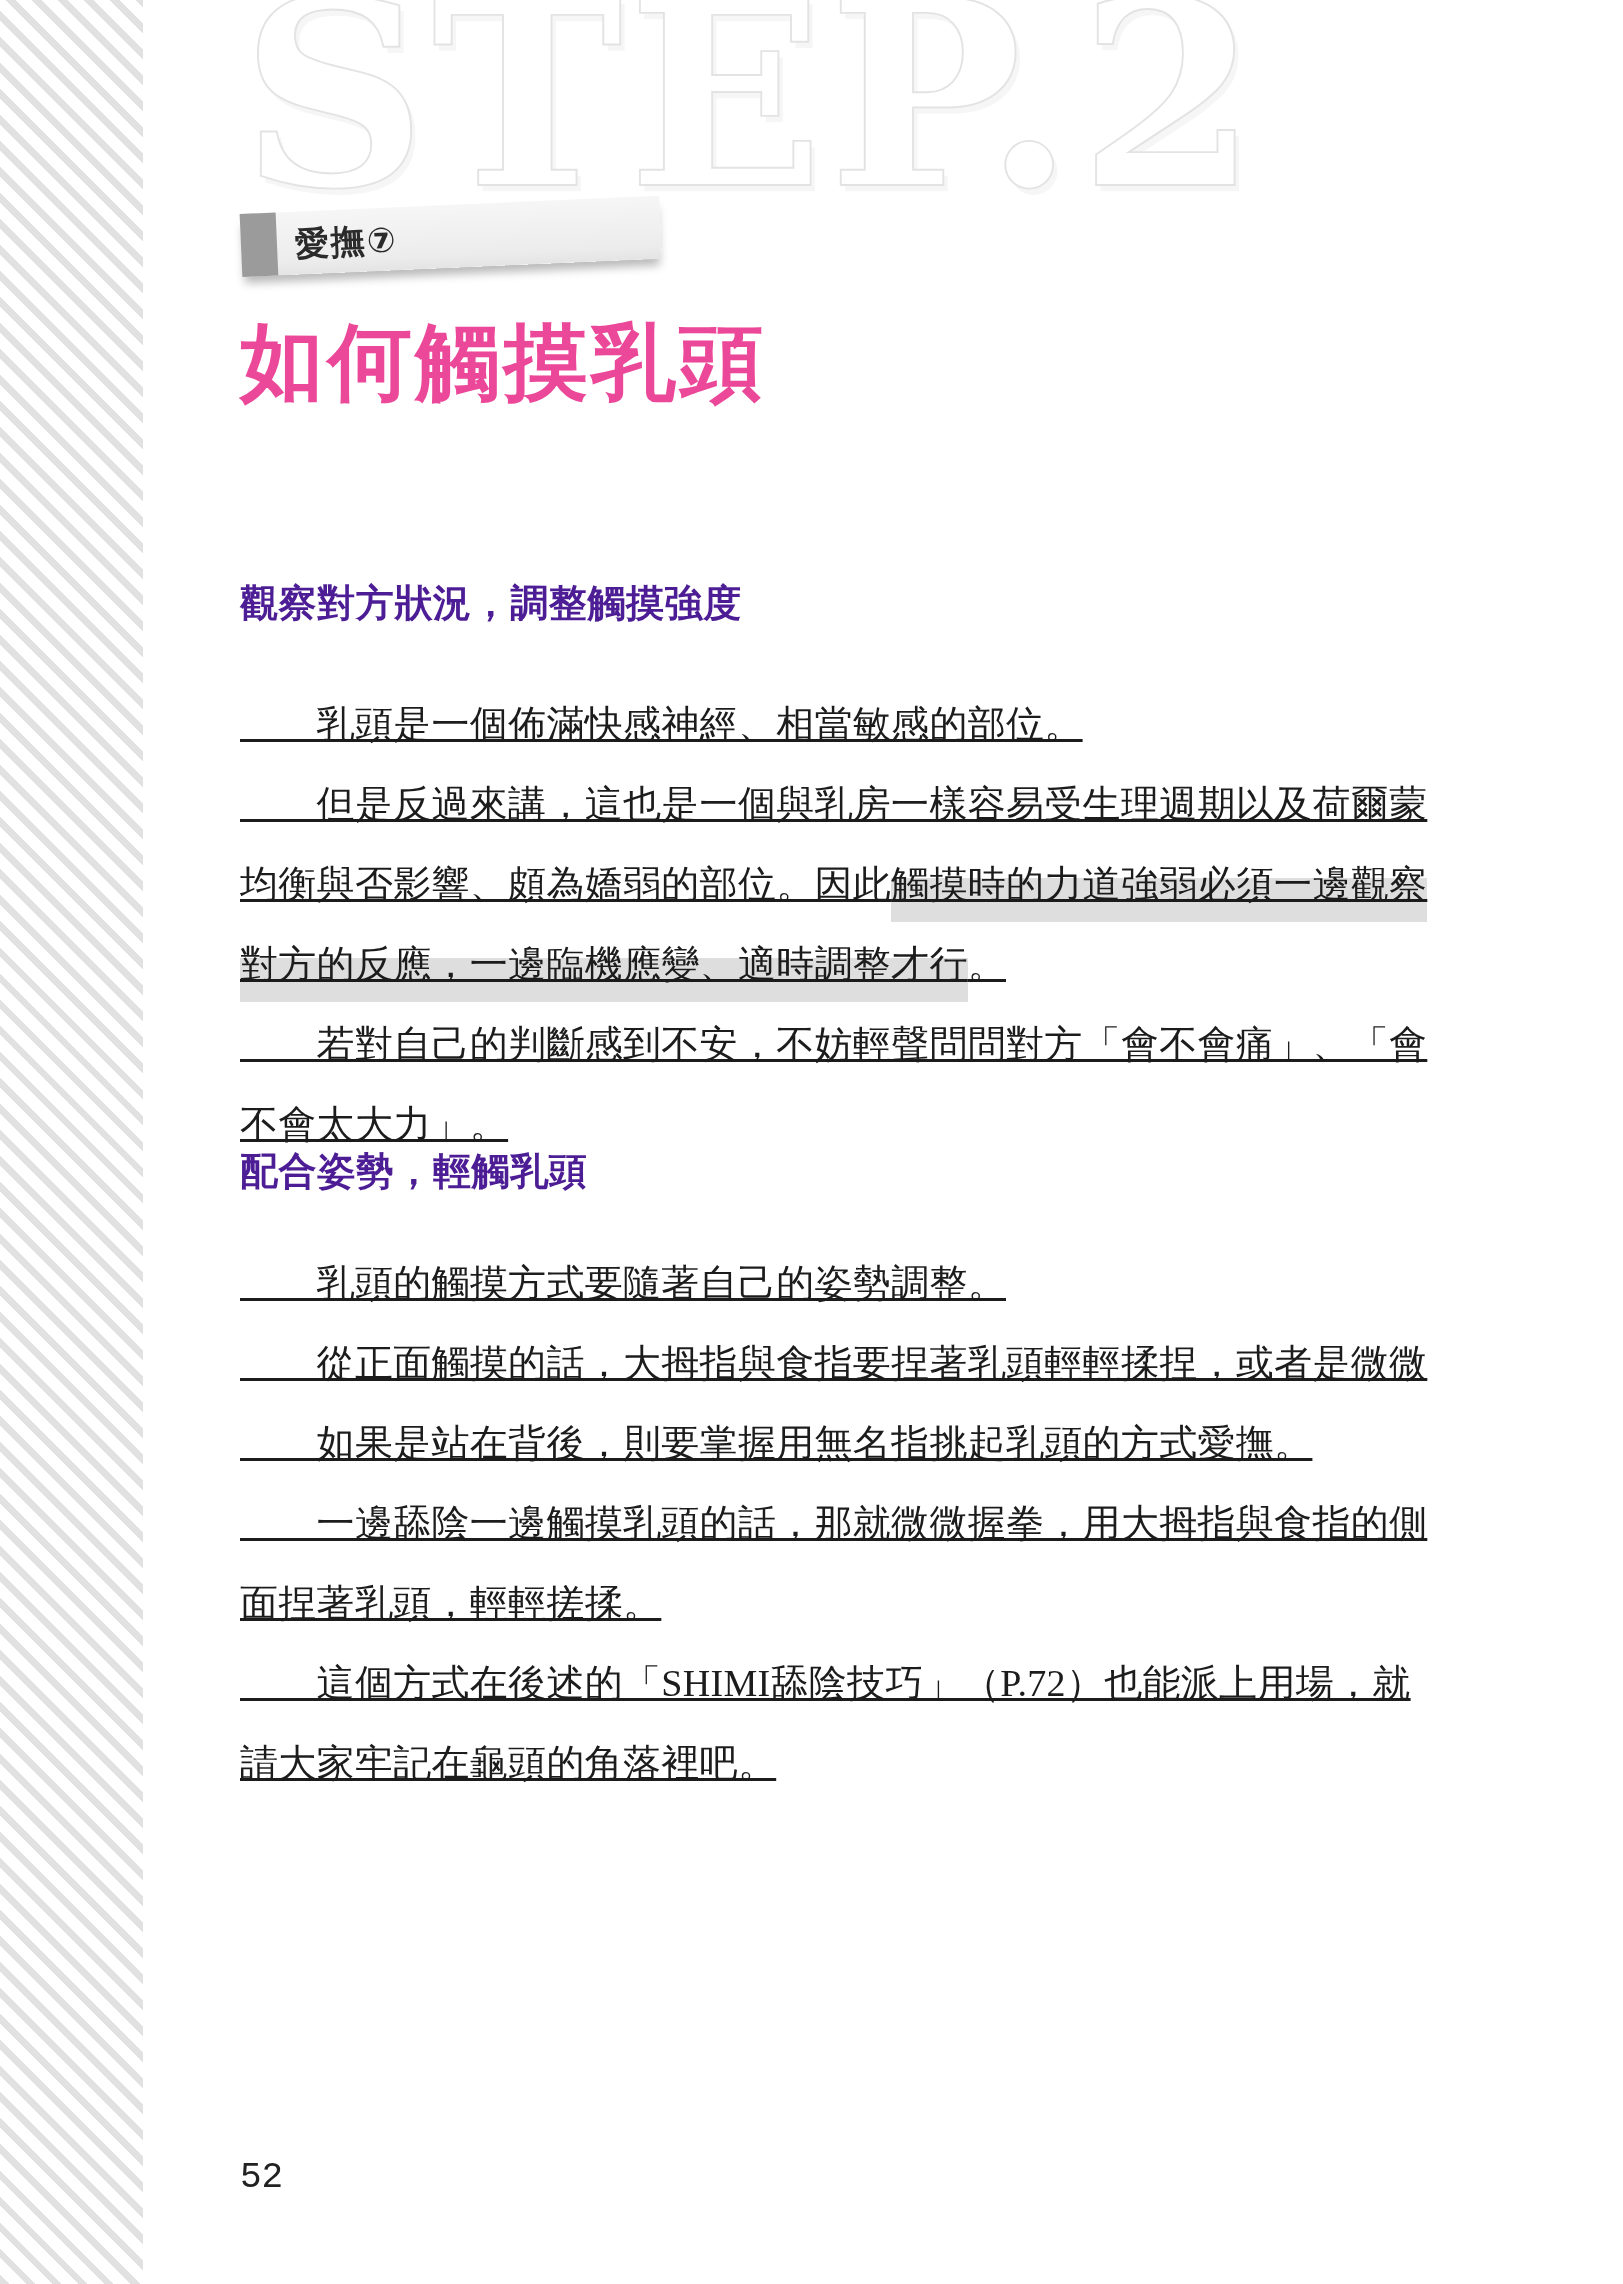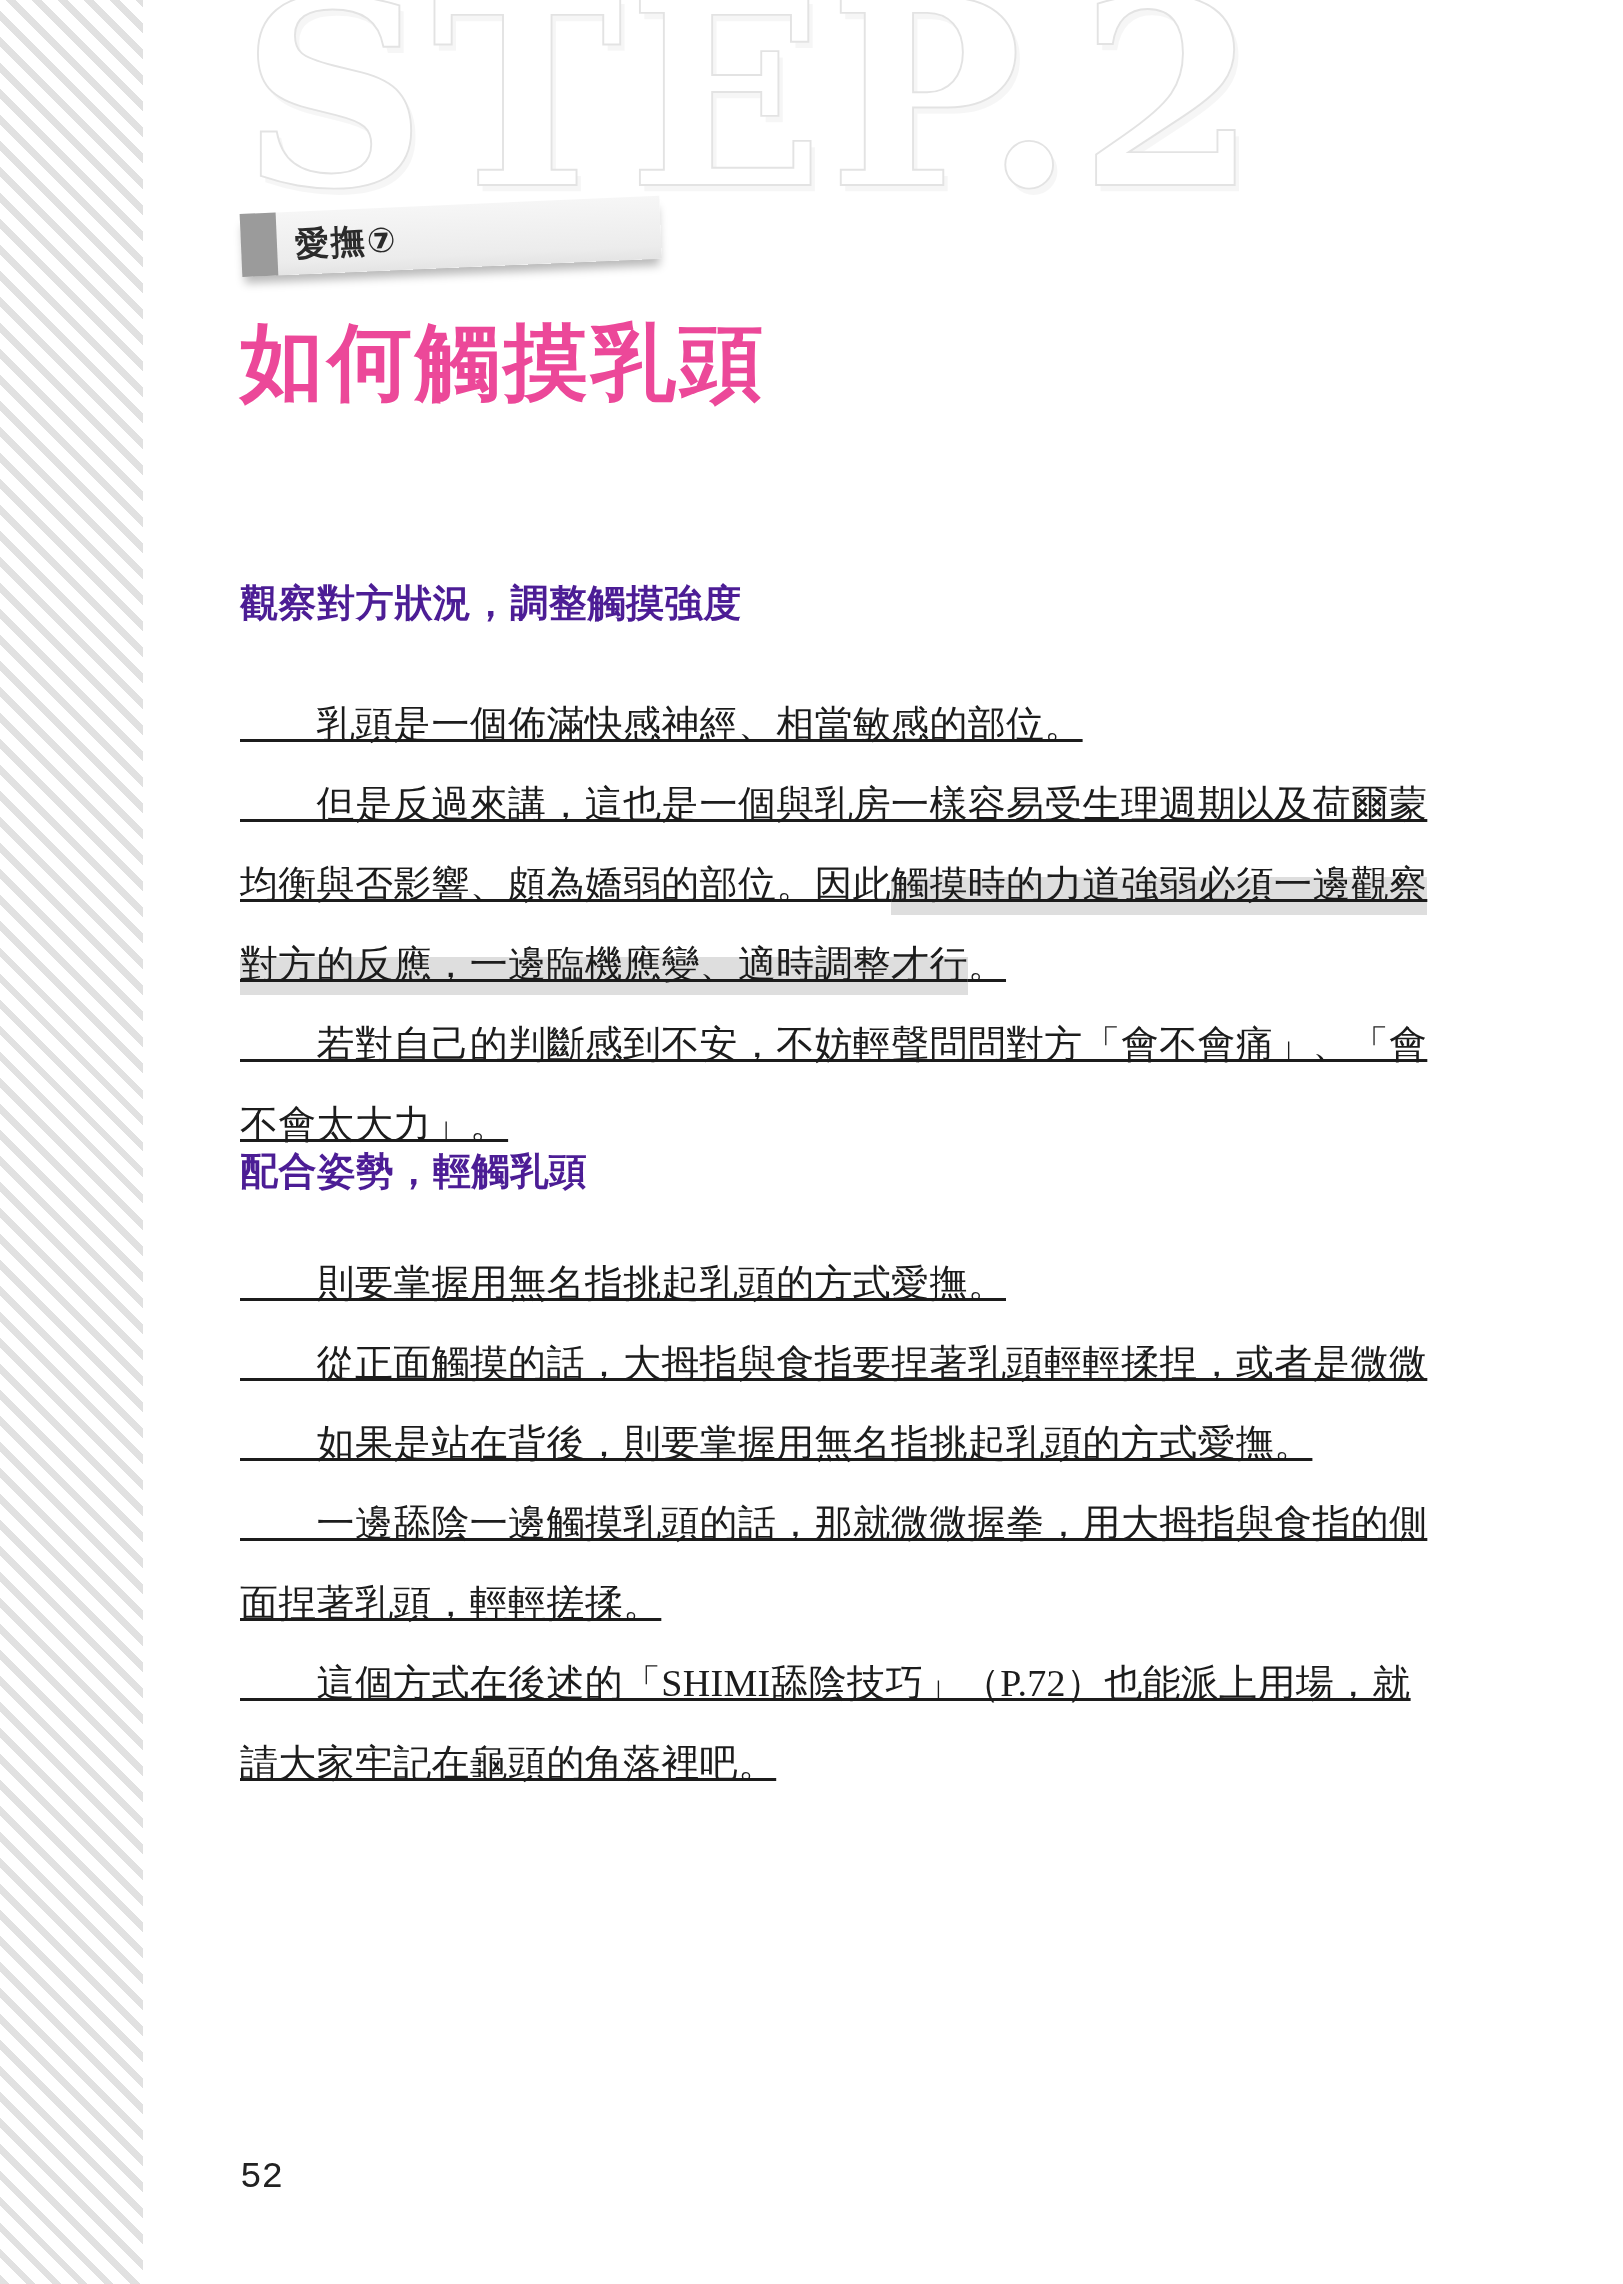--- a/index.html
+++ b/index.html
@@ -87,21 +87,21 @@
     letter-spacing:0.3px;
     line-height:80px;
     color:#1c1c1c;
     z-index:2;
   }
   #body-1{top:684px;}
   #body-2{top:1243px;}
   .line{height:80px;white-space:nowrap;text-decoration:underline;}
   .hl{
     background-image:linear-gradient(180deg,rgba(222,222,222,0) 26%,#dedede 26%);
-    padding-bottom:10px;
+    padding-bottom:17px;
   }
   .page-number{
     position:absolute;left:240px;top:2157px;width:1191px;
     text-align:left;
     font-family:Liberation Mono, monospace;
     font-size:36px;
     color:#222222;
     z-index:2;
   }
 </style>
@@ -128,21 +128,21 @@
     <div class="line"><span>　　但是反過來講，這也是一個與乳房一樣容易受生理週期以及荷爾蒙</span></div>
     <div class="line"><span>均衡與否影響、頗為嬌弱的部位。因此</span><span class="hl">觸摸時的力道強弱必須一邊觀察</span></div>
     <div class="line"><span class="hl">對方的反應，一邊臨機應變、適時調整才行</span><span>。</span></div>
     <div class="line"><span>　　若對自己的判斷感到不安，不妨輕聲問問對方「會不會痛」、「會</span></div>
     <div class="line"><span>不會太大力」。</span></div>
   </div>
 
   <h2 class="sec-heading" id="heading-2">配合姿勢，輕觸乳頭</h2>
 
   <div class="body-block" id="body-2">
-    <div class="line"><span>　　則要掌握用無名指挑起乳頭的方式愛撫。</span></div>
+    <div class="line"><span>　　乳頭的觸摸方式要隨著自己的姿勢調整。</span></div>
     <div class="line"><span>　　從正面觸摸的話，大拇指與食指要捏著乳頭輕輕揉捏，或者是微微</span></div>
     <div class="line"><span>　　如果是站在背後，則要掌握用無名指挑起乳頭的方式愛撫。</span></div>
     <div class="line"><span>　　一邊舔陰一邊觸摸乳頭的話，那就微微握拳，用大拇指與食指的側</span></div>
     <div class="line"><span>面捏著乳頭，輕輕搓揉。</span></div>
     <div class="line"><span>　　這個方式在後述的「SHIMI舔陰技巧」（P.72）也能派上用場，就</span></div>
     <div class="line"><span>請大家牢記在龜頭的角落裡吧。</span></div>
   </div>
 
   <div class="page-number">52</div>
 

